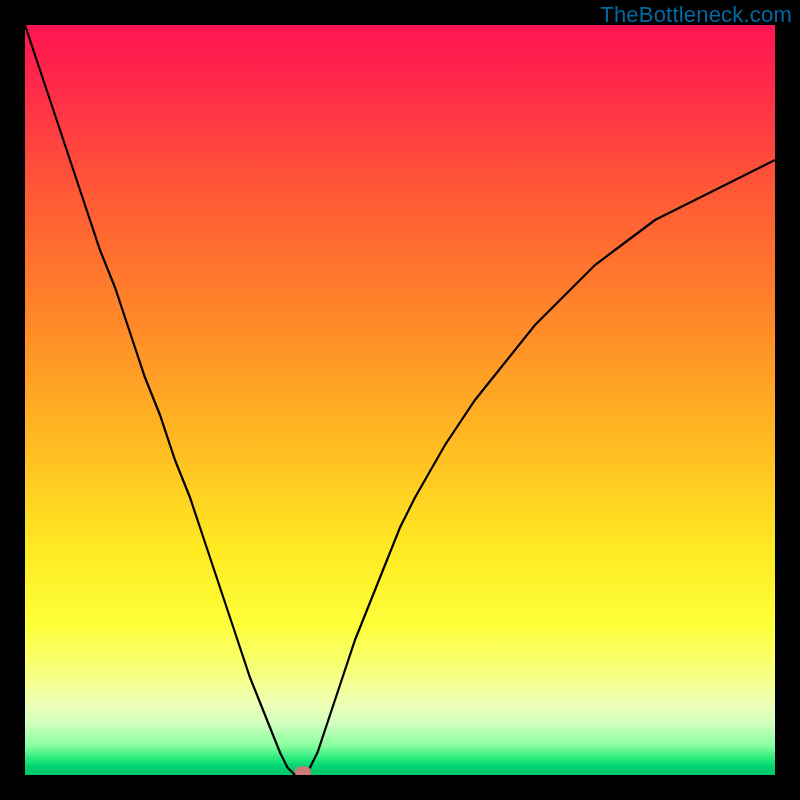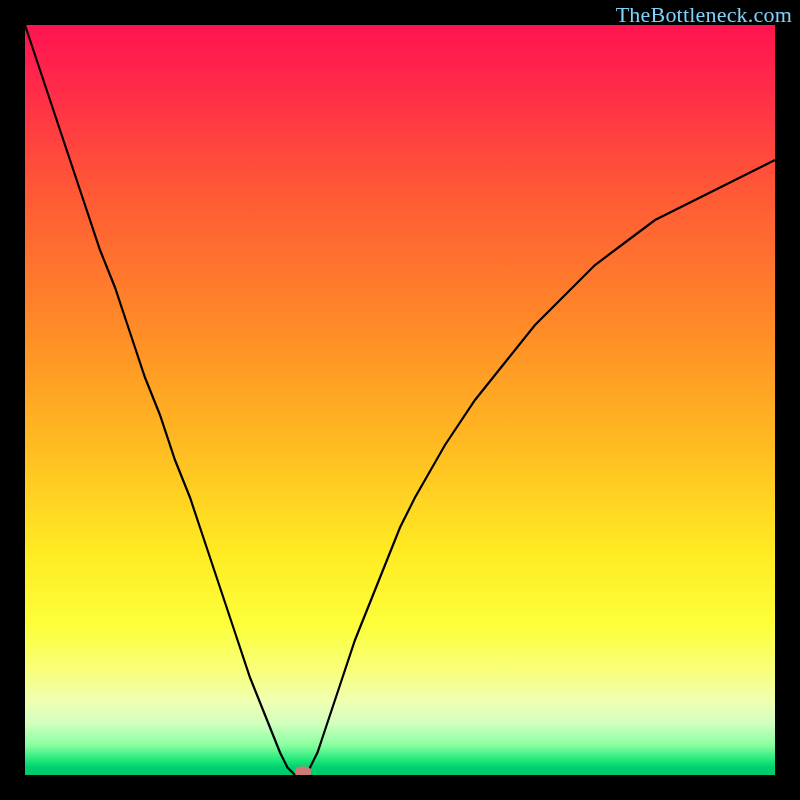--- a/index.html
+++ b/index.html
@@ -13,26 +13,25 @@
   }
   .container {
     position: relative;
     width: 800px;
     height: 800px;
   }
   .watermark {
     position: absolute;
     top: 2px;
     right: 8px;
-    color: #7dd3fc;
+    color: #0369a1;
     font-size: 22px;
     font-weight: 500;
     z-index: 10;
     letter-spacing: 0.2px;
-    font-family: Liberation Serif, serif;
   }
   .plot-area {
     position: absolute;
     left: 25px;
     top: 25px;
     width: 750px;
     height: 750px;
     overflow: hidden;
   }
   .gradient-bg {

